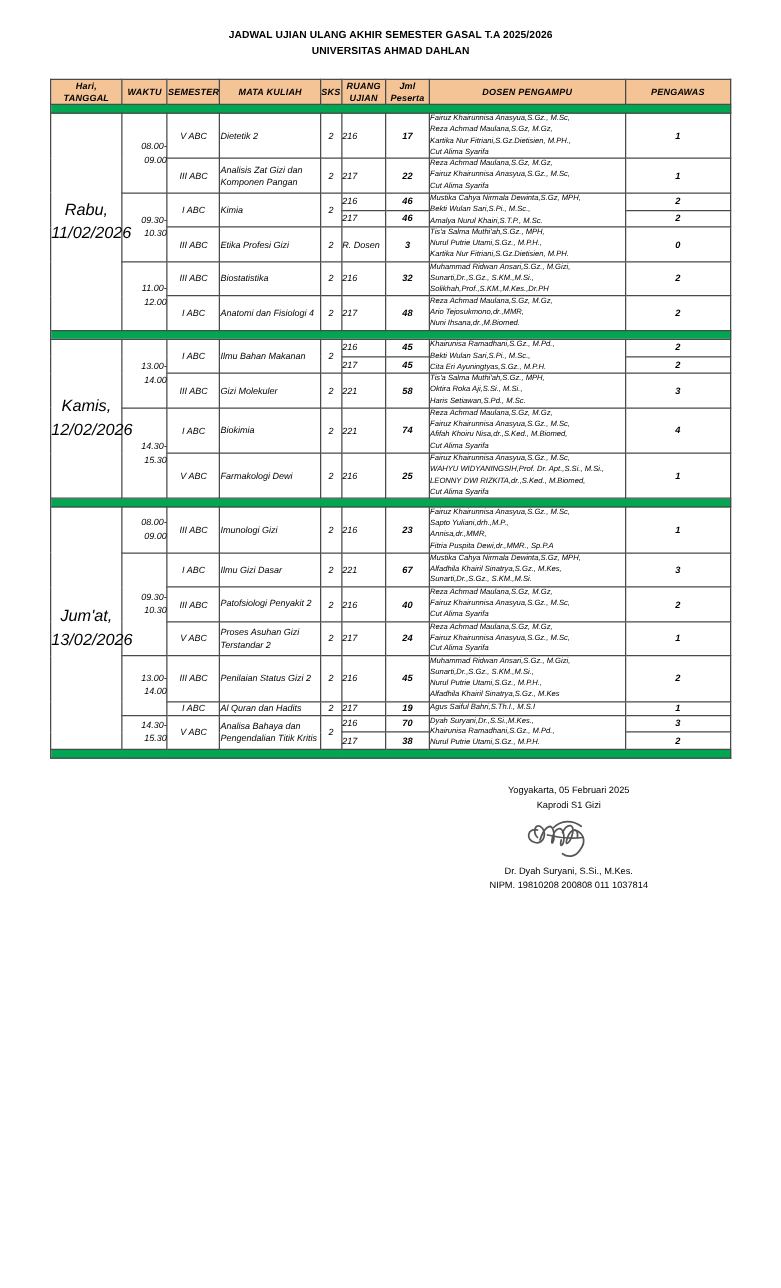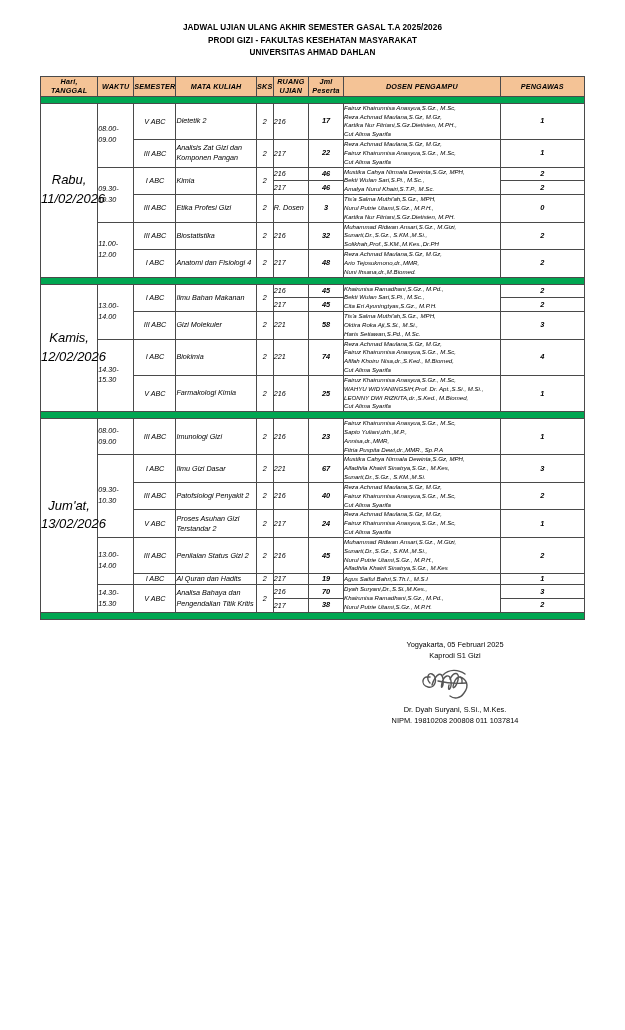--- a/index.html
+++ b/index.html
@@ -19,21 +19,21 @@
   table.sched td, table.sched th { border:1px solid #4a4a4a; padding:0; vertical-align:middle; }
 
   thead th {
     background:#f4c396;
     font-size:7.2px; font-weight:bold; text-align:center;
     padding:6px 1px; line-height:1.3; letter-spacing:.2px;
   }
 
   td { font-size:6.6px; line-height:1.35; }
   .c-day   { text-align:center; font-size:13px; line-height:1.45; }
-  .c-time  { text-align:left; font-size:7.2px; line-height:1.5; }
+  .c-time  { text-align:right; font-size:7.2px; line-height:1.5; }
   .c-sem   { text-align:center; font-size:7.2px; }
   .c-mk    { text-align:left; font-size:7.2px; padding:3px 4px; line-height:1.4; }
   .c-sks   { text-align:center; font-size:7.2px; }
   .c-room  { font-size:7.2px; }
   .c-cnt   { text-align:center; font-size:7.4px; font-weight:bold; }
   .c-dosen { text-align:left; font-size:6.1px; padding:3px 4px 3px 5px; line-height:1.45; }
   .c-peng  { text-align:center; font-size:7.4px; font-weight:bold; }
 
   tr.spacer td { background:#00a651; height:7px; padding:0; border-color:#4a4a4a; }
 
@@ -43,21 +43,20 @@
   .sign-img svg { display:block; }
   .sign-name { font-size:7.4px; line-height:1.5; }
 </style>
 </head>
 <body>
 
 <div class="page">
 
   <div class="doc-title">
     <div>JADWAL UJIAN ULANG AKHIR SEMESTER GASAL T.A 2025/2026</div>
-    <div>PRODI GIZI - FAKULTAS KESEHATAN MASYARAKAT</div>
     <div>UNIVERSITAS AHMAD DAHLAN</div>
   </div>
 
   <table class="sched">
     <colgroup>
       <col style="width:57px">
         <col style="width:36px">
         <col style="width:42px">
       <col style="width:80px">
         <col style="width:17px">
@@ -259,21 +258,21 @@
           <td class="c-dosen">
             <div>Reza Achmad Maulana,S.Gz, M.Gz,</div>
             <div>Fairuz Khairunnisa Anasyua,S.Gz., M.Sc,</div>
             <div>Afifah Khoiru Nisa,dr.,S.Ked., M.Biomed,</div>
             <div>Cut Alima Syarifa</div>
           </td>
           <td class="c-peng">4</td>
         </tr>
         <tr>
           <td class="c-sem">V ABC</td>
-          <td class="c-mk">Farmakologi Kimia</td>
+          <td class="c-mk">Farmakologi Dewi</td>
           <td class="c-sks">2</td>
           <td class="c-room">216</td>
           <td class="c-cnt">25</td>
           <td class="c-dosen">
             <div>Fairuz Khairunnisa Anasyua,S.Gz., M.Sc,</div>
             <div>WAHYU WIDYANINGSIH,Prof. Dr. Apt.,S.Si., M.Si.,</div>
             <div>LEONNY DWI RIZKITA,dr.,S.Ked., M.Biomed,</div>
             <div>Cut Alima Syarifa</div>
           </td>
           <td class="c-peng">1</td>

